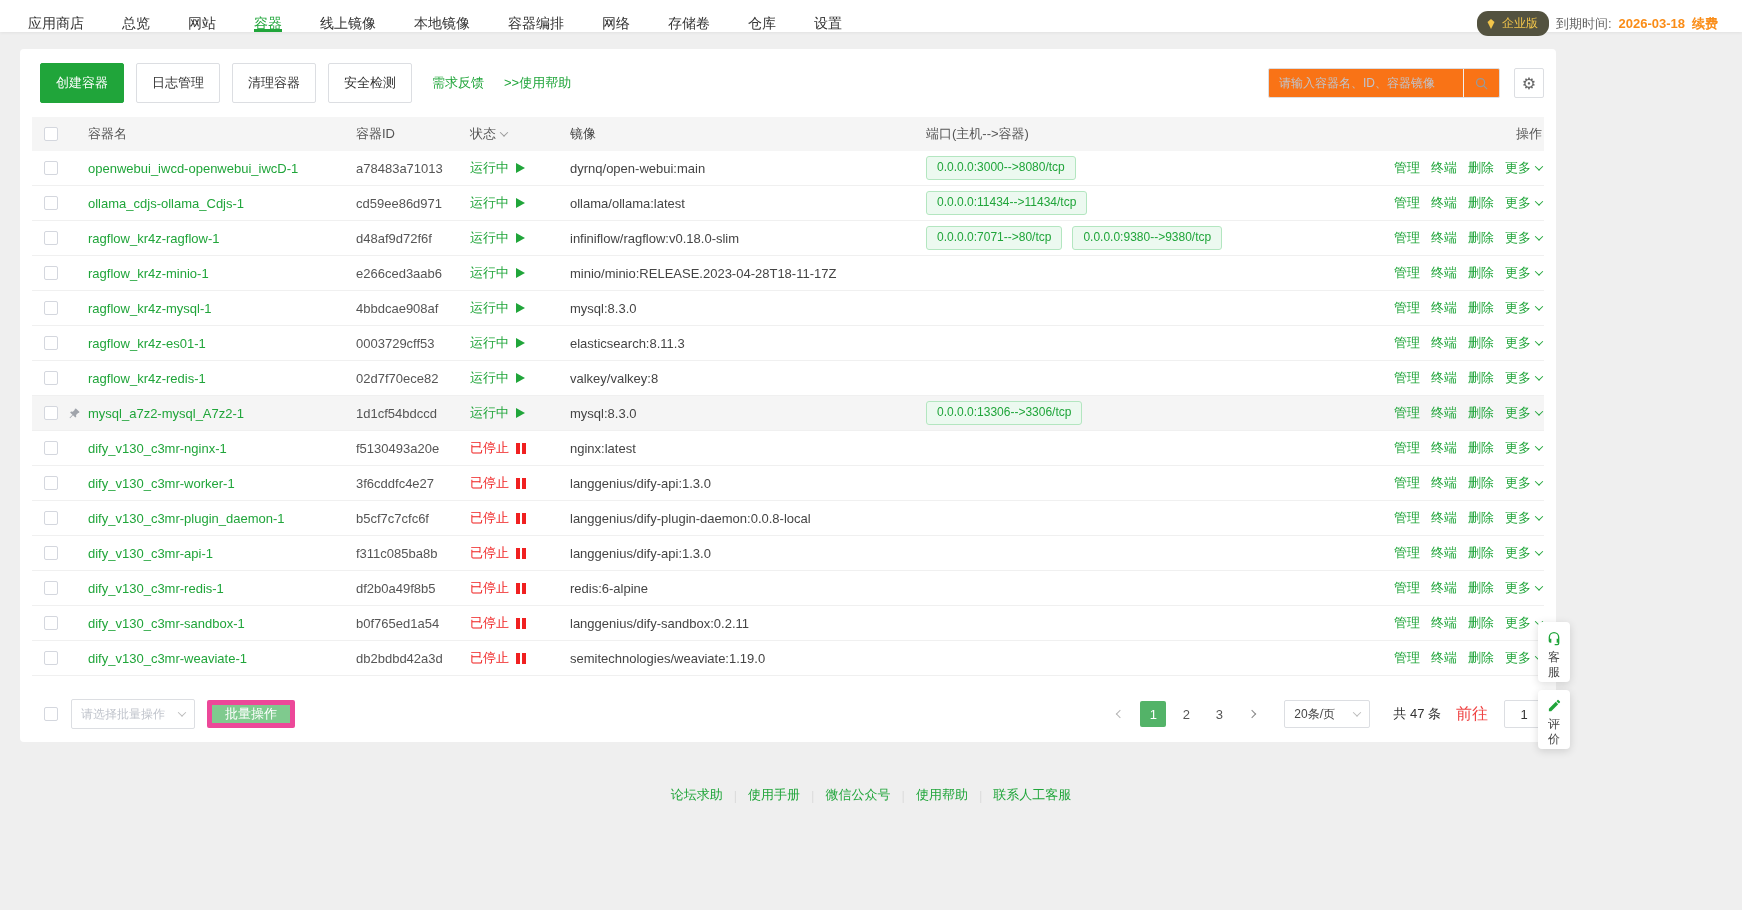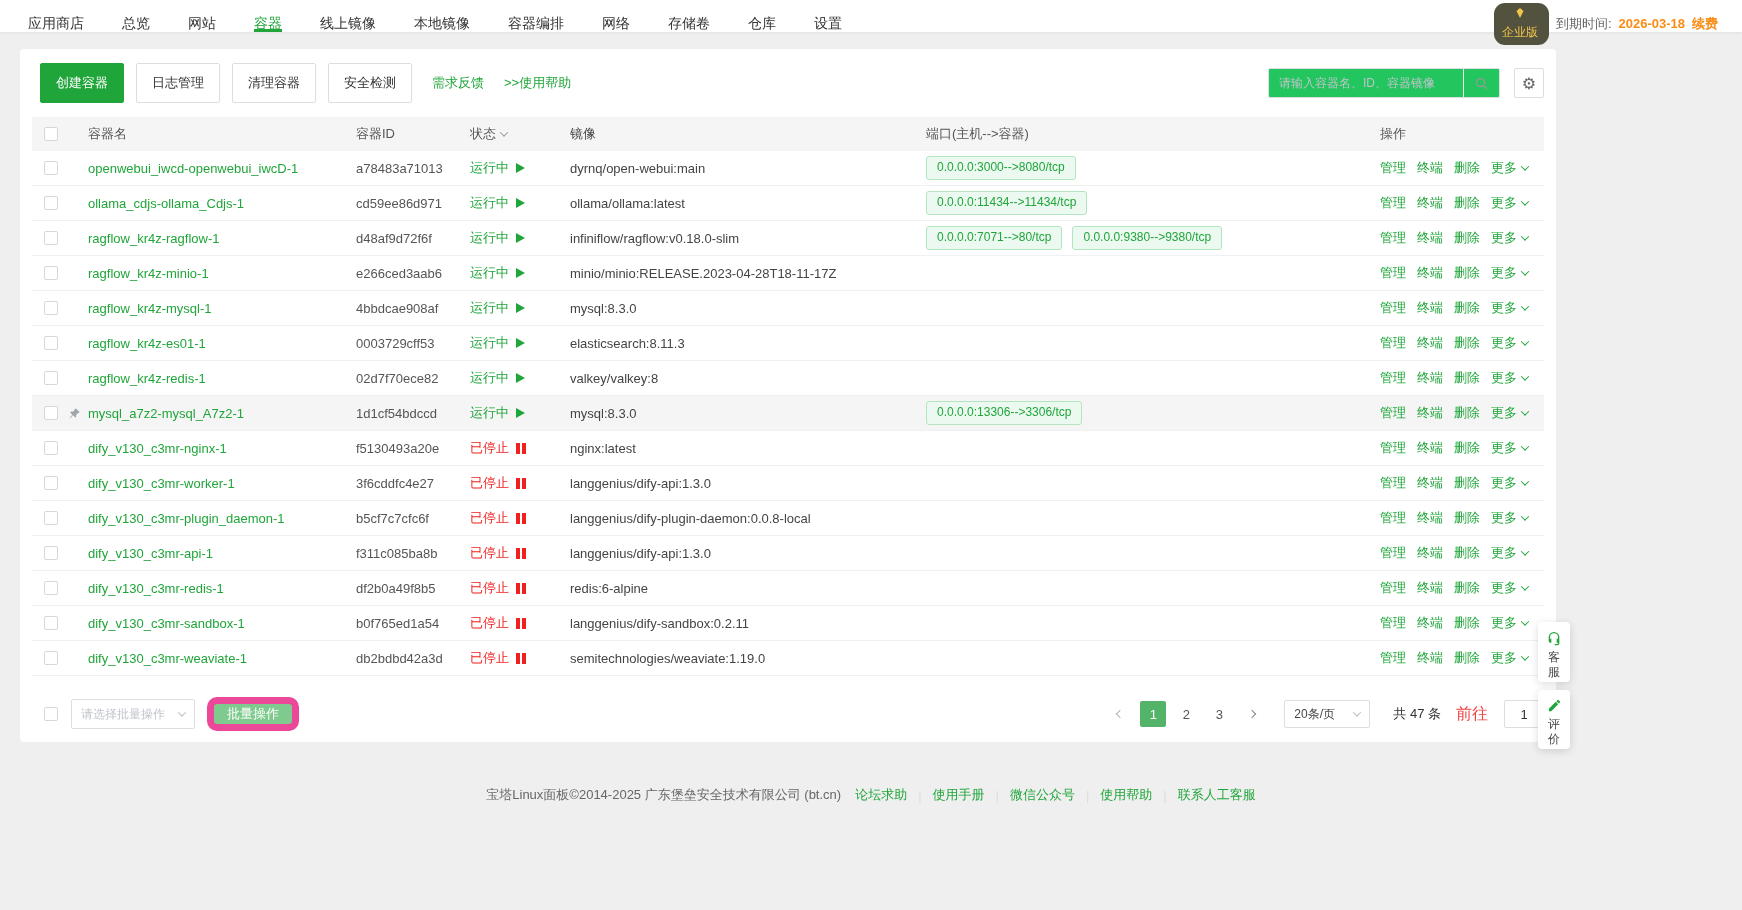--- a/index.html
+++ b/index.html
@@ -12,57 +12,57 @@
 
   
   .topnav { height:32px; background:#fff; display:flex; align-items:stretch; padding:15px 24px 0 28px;
             box-shadow:0 1px 3px rgba(0,0,0,.06); position:relative; z-index:5; }
   .nav-item { display:flex; align-items:center; margin-right:38px; font-size:14px; color:#333;
               cursor:pointer; position:relative; white-space:nowrap; }
   .nav-item.active { color:var(--accent); }
   .nav-item.active::after { content:""; position:absolute; left:0; right:0; bottom:0; height:3px; background:var(--accent); }
   .nav-right { margin-left:auto; display:flex; align-items:center; font-size:13px; color:#666; gap:7px; white-space:nowrap; }
   .vip-badge { display:inline-flex; align-items:center; gap:5px; background:#53523f; color:#f2c54a;
-               font-size:12px; padding:4px 11px 4px 8px; border-radius:11px;flex-direction:column; }
+               font-size:12px; padding:4px 11px 4px 8px; border-radius:11px; }
   .expiry-date { color:var(--orange); font-weight:bold; }
   .renew-link { color:var(--orange); cursor:pointer; font-weight:bold; }
 
   
   .card { margin:17px 186px 0 20px; background:#fff; border-radius:4px; padding:14px 12px 12px; }
 
   .toolbar { display:flex; align-items:center; }
   .btn { height:40px; border-radius:2px; font-size:13px; padding:0 15px; display:inline-flex;
          align-items:center; cursor:pointer; white-space:nowrap; }
   .btn-primary { background:var(--accent); color:#fff; border:1px solid var(--accent); margin-left:8px; }
   .btn-plain { background:#fff; color:#333; border:1px solid #dcdee2; margin-left:12px; }
   .toolbar-link { color:var(--accent); font-size:13px; margin-left:20px; cursor:pointer; text-decoration:none; white-space:nowrap; }
   .toolbar-spacer { flex:1; }
   .search-box { width:232px; height:30px; border:1px solid #dcdee2; border-radius:2px; display:flex;
-                align-items:center; background:#22c55e; }
+                align-items:center; background:#f97316; }
   .search-box input { flex:1; height:100%; border:0; outline:0; padding:0 10px; font-size:12px; color:#333; background:transparent; }
   .search-box input::placeholder { color:#c0c4cc; }
   .search-btn { width:36px; height:100%; display:flex; align-items:center; justify-content:center;
                 border-left:1px solid #f0f0f0; cursor:pointer; }
   .gear-btn { width:30px; height:30px; margin-left:14px; border:1px solid #dcdee2; border-radius:2px;
               display:flex; align-items:center; justify-content:center; font-size:16px; color:#666; cursor:pointer; background:#fff; }
 
   
   .table { margin-top:14px; font-size:13px; }
   .thead, .trow { display:flex; align-items:center; }
   .thead { background:#f5f5f5; height:34px; color:#555; }
   .tbody { height:535px; overflow:hidden; }
   .trow { height:35px; border-bottom:1px solid #f0f0f0; background:#fff; }
   .trow.pinned { background:#f5f5f5; }
   .col-check   { width:56px; display:flex; align-items:center; padding-left:12px; gap:10px; flex:none; }
   .col-name    { width:268px; flex:none; overflow:hidden; white-space:nowrap; }
   .col-id      { width:114px; flex:none; color:#555; overflow:hidden; white-space:nowrap; }
   .col-status  { width:100px; flex:none; display:flex; align-items:center; }
   .col-image   { width:356px; flex:none; color:#444; overflow:hidden; white-space:nowrap; }
   .col-ports   { flex:1; display:flex; align-items:center; gap:10px; overflow:hidden; }
-  .col-actions { width:164px; flex:none; display:flex; justify-content:flex-start; align-items:center; gap:11px; padding-right:2px; white-space:nowrap; }
+  .col-actions { width:164px; flex:none; display:flex; justify-content:flex-end; align-items:center; gap:11px; padding-right:2px; white-space:nowrap; }
   .col-actions a { color:var(--accent); cursor:pointer; text-decoration:none; display:inline-flex; align-items:center; }
   .cname { color:var(--accent); cursor:pointer; text-decoration:none; }
   .checkbox { width:14px; height:14px; border:1px solid #d4d7de; border-radius:2px; background:#fff;
               display:inline-block; cursor:pointer; flex:none; }
   .pin { display:none; line-height:0; cursor:pointer; }
   .trow.pinned .pin { display:inline-flex; }
   .stext { font-size:13px; }
   .trow.running .stext { color:var(--accent); }
   .trow.stopped .stext { color:var(--danger); }
   .sicon { margin-left:7px; display:inline-flex; align-items:center; }
@@ -80,22 +80,22 @@
   .chev.down  { transform:rotate(45deg) translate(-1px,-1px); margin-left:5px; }
   .chev.left  { transform:rotate(135deg); }
   .chev.right { transform:rotate(-45deg); }
   .hdr-chev { color:#999; }
 
   
   .batch-bar { display:flex; align-items:center; margin-top:12px; height:32px; padding-left:12px;justify-content:center; }
   .batch-select { width:124px; height:30px; border:1px solid #dcdee2; border-radius:2px; display:flex;
                   align-items:center; justify-content:space-between; padding:0 9px; color:#c0c4cc;
                   font-size:12px; margin-left:13px; background:#fff; cursor:pointer; }
-  .btn-batch { margin-left:12px; background:#7fca8e; border:7px solid #ec4899; color:#fff; height:34px;
-               border-radius:10px; padding:0 13px; font-size:13px; display:flex; align-items:center; cursor:pointer; }
+  .btn-batch { margin-left:12px; background:#7fca8e; border:5px solid #ec4899; color:#fff; height:28px;
+               border-radius:2px; padding:0 13px; font-size:13px; display:flex; align-items:center; cursor:pointer; }
   .pager { margin-left:auto; display:flex; align-items:center; gap:7px; }
   .page-arrow { width:26px; height:26px; display:flex; align-items:center; justify-content:center; color:#b5b5b5; cursor:pointer; }
   .page-btn { min-width:26px; height:26px; display:flex; align-items:center; justify-content:center;
               font-size:13px; color:#555; cursor:pointer; border-radius:2px; }
   .page-btn.active { background:#53b368; color:#fff; }
   .size-select { width:86px; height:28px; border:1px solid #dcdee2; border-radius:2px; display:flex;
                  align-items:center; justify-content:space-between; padding:0 9px; font-size:12px;
                  color:#444; margin-left:12px; background:#fff; cursor:pointer; }
   .total-text { margin-left:16px; font-size:13px; color:#333; white-space:nowrap; }
   .goto-label { margin-left:8px; font-size:16px; color:#ef4444; }
@@ -669,21 +669,20 @@
           <i class="chev down" style="color:#bbb;"></i>
         </div>
         <span class="total-text">共 47 条</span>
         <span class="goto-label">前往</span>
         <input class="goto-input" type="text" value="1" style="">
       </div>
     </div>
   </div>
 
   <div class="footer">
-    <span class="copy">宝塔Linux面板©2014-2025 广东堡垒安全技术有限公司 (bt.cn)</span>
     <a>论坛求助</a>
     <span class="sep">|</span>
     <a>使用手册</a>
     <span class="sep">|</span>
     <a>微信公众号</a>
     <span class="sep">|</span>
     <a>使用帮助</a>
     <span class="sep">|</span>
     <a>联系人工客服</a>
   </div>

